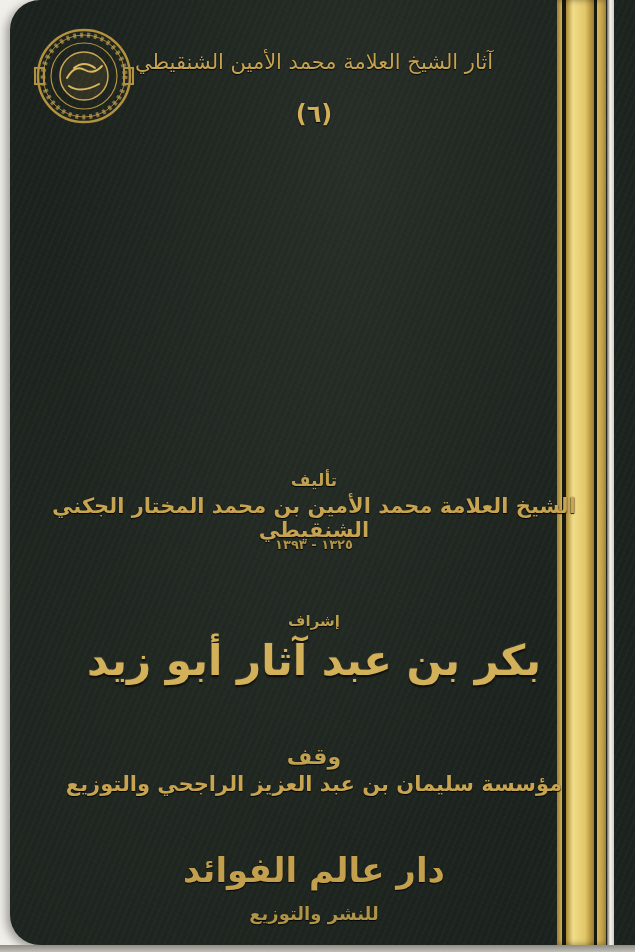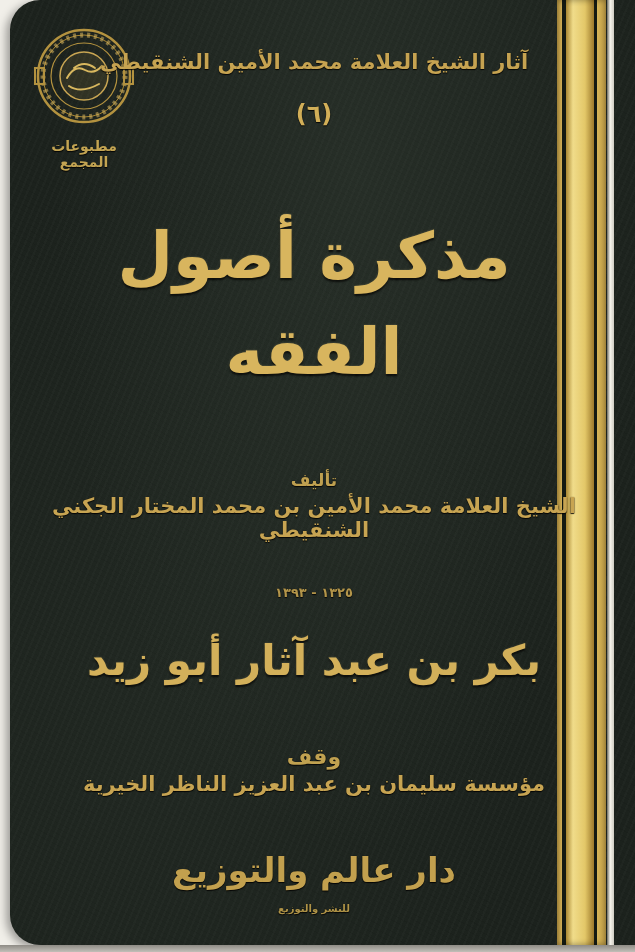--- a/index.html
+++ b/index.html
@@ -57,38 +57,38 @@
   
   .content{
     position:absolute;left:28px;top:0;width:552px;height:945px;
     text-align:center;direction:rtl;
   }
   .gold-text{
     color:#c9a653;
     text-shadow:0 1px 1px rgba(0,0,0,.85), 0 0 1px rgba(0,0,0,.6);
     position:absolute;left:0;right:0;
   }
-  .series-title{top:50px;font-size:21px;font-weight:bold;color:#c6a351;}
+  .series-title{top:50px;font-size:21px;font-weight:normal;color:#c6a351;}
   .volume-number{top:100px;font-size:24px;font-weight:bold;color:#d2af58;}
   .book-title{
     top:208px;font-size:64px;font-weight:bold;line-height:1.5;
     color:#d8b55e;
     text-shadow:0 2px 2px rgba(0,0,0,.75), 0 0 2px rgba(255,228,150,.3);
   }
   .book-subtitle{top:356px;font-size:35px;font-weight:bold;color:#cfab55;}
   .author-label{top:470px;font-size:17px;font-weight:bold;color:#bfa050;}
   .author-name{top:494px;font-size:21px;font-weight:bold;color:#c7a452;}
-  .author-dates{top:537px;font-size:13px;font-weight:bold;color:#b3954a;margin-top:48px;}
+  .author-dates{top:537px;font-size:13px;font-weight:bold;color:#b3954a;}
   .supervisor-label{top:612px;font-size:15px;font-weight:bold;color:#bda04f;}
   .supervisor-name{top:636px;font-size:42px;font-weight:bold;color:#d3b05a;
     text-shadow:0 2px 2px rgba(0,0,0,.75), 0 0 2px rgba(255,228,150,.25);}
   .waqf-label{top:744px;font-size:22px;font-weight:bold;color:#c0a150;}
   .waqf-name{top:772px;font-size:21px;font-weight:bold;color:#c7a452;}
   .publisher-name{top:850px;font-size:34px;font-weight:bold;color:#c2a04e;}
-  .publisher-tagline{top:903px;font-size:10px;font-weight:bold;color:#af9347;}
+  .publisher-tagline{top:903px;font-size:18px;font-weight:bold;color:#af9347;}
 </style>
 </head>
 <body>
 
 <div class="stage">
 
   <div class="cover">
 
     <div class="gold-band"></div>
     <div class="spine-highlight"></div>
@@ -97,37 +97,36 @@
       <svg class="seal" width="100" height="100" viewBox="0 0 100 100">
         <circle cx="50" cy="50" r="46" fill="none" stroke="#b3923f" stroke-width="2.5"></circle>
         <circle cx="50" cy="50" r="41" fill="none" stroke="#a98732" stroke-width="1"></circle>
         <circle cx="50" cy="50" r="41" fill="none" stroke="#d8b75e" stroke-width="5" stroke-dasharray="3 4" opacity="0.55"></circle>
         <circle cx="50" cy="50" r="33" fill="none" stroke="#b3923f" stroke-width="1.2"></circle>
         <rect x="1" y="42" width="9" height="16" fill="none" stroke="#b3923f" stroke-width="2"></rect>
         <rect x="90" y="42" width="9" height="16" fill="none" stroke="#b3923f" stroke-width="2"></rect>
         <circle cx="50" cy="50" r="24" fill="rgba(201,166,83,0.12)" stroke="#c9a653" stroke-width="1.5"></circle>
         <path d="M33 52 q8 -14 18 -8 q9 5 17 -4 M35 60 q12 8 30 -2 M40 42 q10 -8 21 0" fill="none" stroke="#d8b75e" stroke-width="2" stroke-linecap="round"></path>
       </svg>
-      <div class="seal-caption">مطبوعات المجمع</div>
     </div>
 
     <div class="content">
       <div class="gold-text series-title">آثار الشيخ العلامة محمد الأمين الشنقيطي</div>
       <div class="gold-text volume-number">(٦)</div>
 
-      <div class="gold-text book-title">مذكرة أصول الفقه</div>
 
       <div class="gold-text author-label">تأليف</div>
       <div class="gold-text author-name">الشيخ العلامة محمد الأمين بن محمد المختار الجكني الشنقيطي</div>
       <div class="gold-text author-dates">١٣٢٥ - ١٣٩٣</div>
 
+      <div class="gold-text supervisor-label">إشراف</div>
       <div class="gold-text supervisor-name">بكر بن عبد آثار أبو زيد</div>
 
       <div class="gold-text waqf-label">وقف</div>
-      <div class="gold-text waqf-name">مؤسسة سليمان بن عبد العزيز الناظر الخيرية</div>
+      <div class="gold-text waqf-name">مؤسسة سليمان بن عبد العزيز الراجحي والتوزيع</div>
 
-      <div class="gold-text publisher-name">دار عالم والتوزيع</div>
+      <div class="gold-text publisher-name">دار عالم الفوائد</div>
       <div class="gold-text publisher-tagline">للنشر والتوزيع</div>
     </div>
   </div>
 
   <div class="bottom-edge"></div>
 </div>
 
 </body></html>

